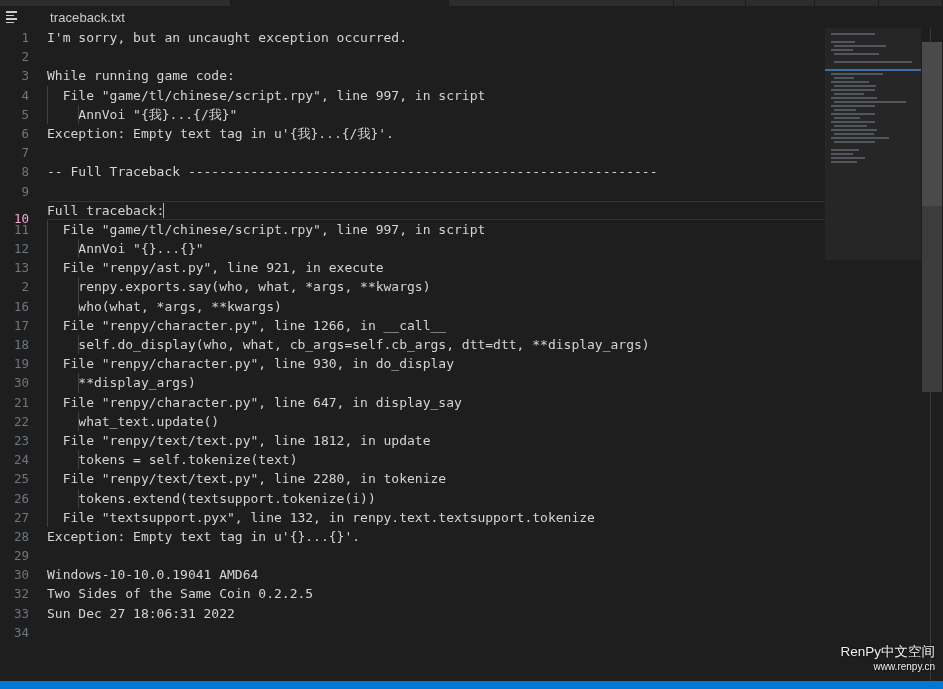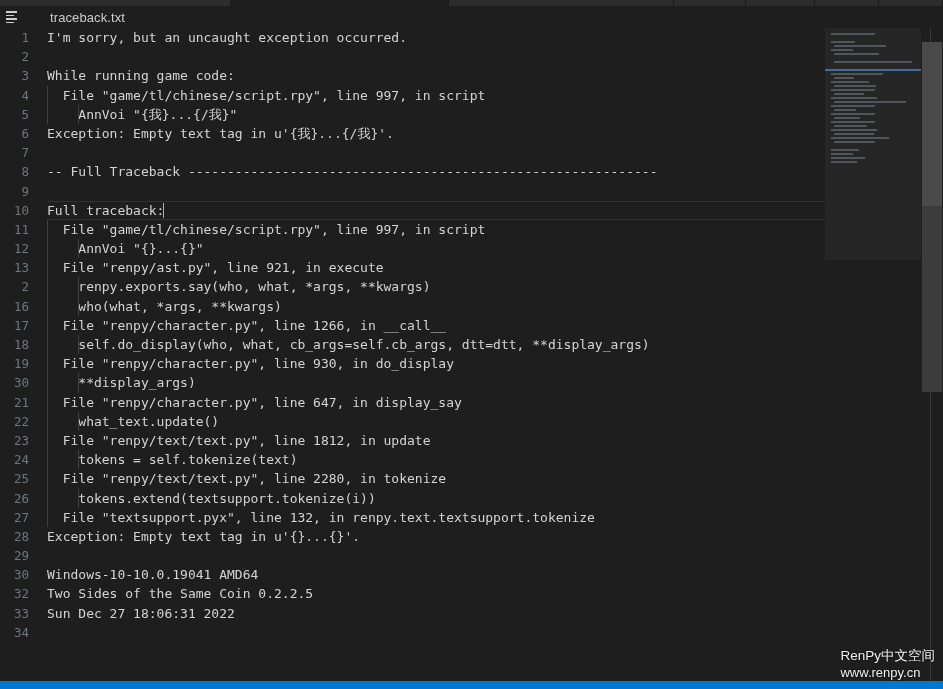--- a/index.html
+++ b/index.html
@@ -101,21 +101,21 @@
     width: 38px;
     min-width: 38px;
     text-align: right;
     padding-right: 9px;
     box-sizing: border-box;
     color: #6e7681;
     font-family: "DejaVu Sans Mono", monospace;
     font-size: 12.5px;
     user-select: none;
   }
-  .line.active .gutter { color: #737373; }
+  .line.active .gutter { color: #f9a8d4; margin-top: 8px; }
   .content {
     position: relative;
     flex: 1;
     color: #d4d4d4;
     font-family: "DejaVu Sans Mono", monospace;
     font-size: 13px;
     padding-left: 9px;
     box-sizing: border-box;
     white-space: pre;
   }
@@ -213,30 +213,30 @@
     top: 0; left: 9px;
     width: 1px;
     height: 653px;
     background: #3a3a3a;
   }
 
   
   .watermark {
     position: absolute;
     right: 8px;
-    bottom: 8px;
-    text-align: left;
+    bottom: 16px;
+    text-align: right;
     font-family: "Liberation Sans", sans-serif;
     color: #f0f0f0;
     line-height: 1.25;
     text-shadow: 0 0 2px rgba(0,0,0,.9);
     z-index: 20;
   }
   .wm1 { font-size: 13.5px; }
-  .wm2 { font-size: 13px; }
+  .wm2 { font-size: 10px; }
 
   
   .statusbar {
     position: absolute;
     left: 0; bottom: 0;
     width: 943px;
     height: 8px;
     background: #0078d4;
   }
 </style>

